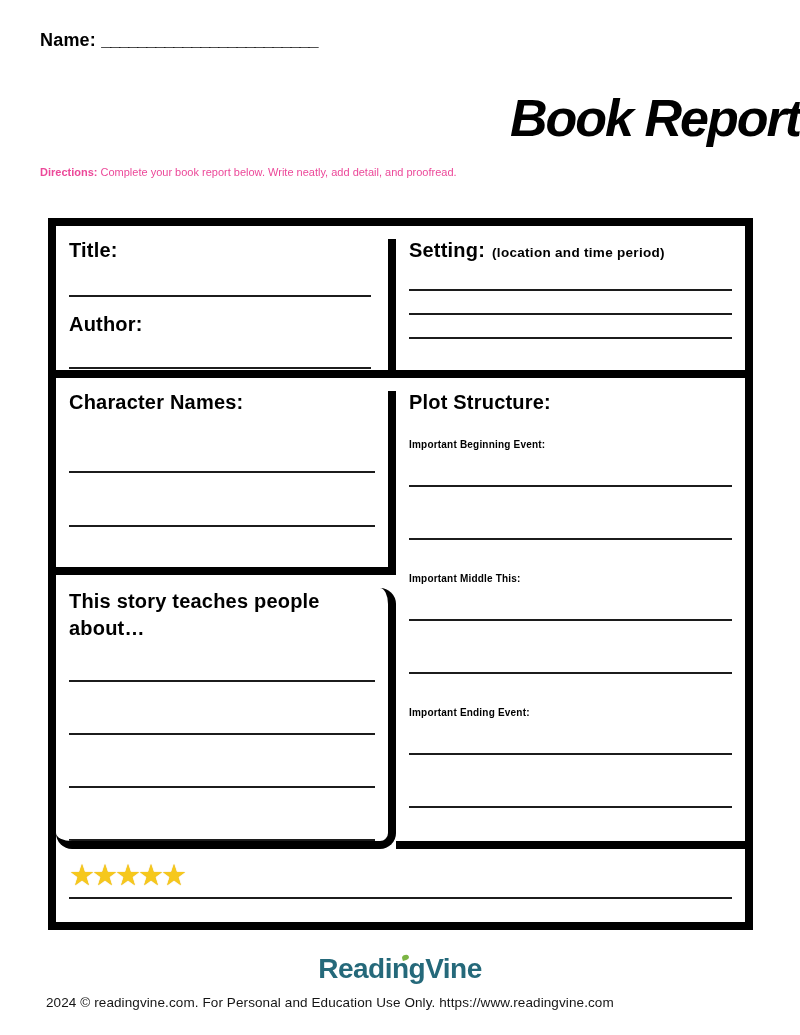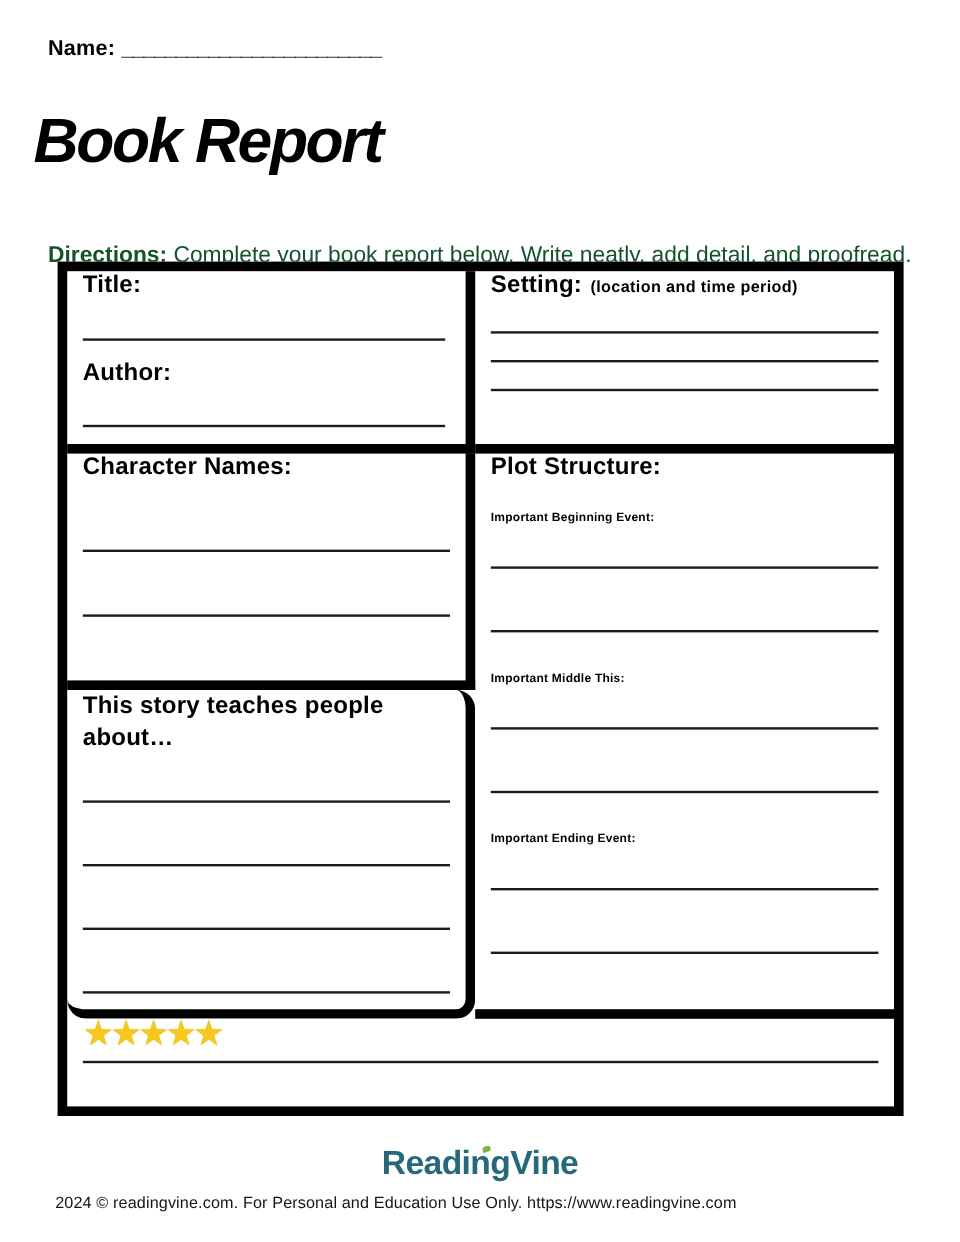--- a/index.html
+++ b/index.html
@@ -17,44 +17,44 @@
   .name-row {
     position: absolute; top: 30px; left: 40px;
     font-size: 18px; font-weight: bold; letter-spacing: 0.2px;
     white-space: nowrap;
   }
   .name-row .blank { font-weight: bold; letter-spacing: -1px; }
 
   
   .report-title {
     position: absolute; top: 88px; left: 0; width: 100%;
-    text-align: left;
+    text-align: right;
     font-size: 52px; font-weight: bold; font-style: italic;
     letter-spacing: -2px;
     padding-left: 28px;
   }
 
   
   .directions {
     position: absolute; top: 166px; left: 40px; width: 720px;
-    font-size: 19px; color: #14532d; margin-top: 36px;
+    font-size: 11px; color: #ec4899;
   }
   .directions .dir-label { font-weight: bold; }
 
   
   .report-table {
     position: absolute; top: 218px; left: 48px;
     width: 705px; height: 712px;
     border: 8px solid #000;
     display: grid;
     grid-template-columns: 340px 1fr;
     grid-template-rows: 152px 197px 274px 1fr;
     background: #fff;
   }
-  .cell { padding: 0 13px; overflow: hidden; }
+  .cell { padding: 0 13px; overflow: hidden; margin-top: 13px; }
   .b-r { border-right: 8px solid #000; }
   .b-b { border-bottom: 8px solid #000; }
   .c-title-author { grid-area: 1 / 1 / 2 / 2; }
   .c-setting      { grid-area: 1 / 2 / 2 / 3; }
   .c-characters   { grid-area: 2 / 1 / 3 / 2; }
   .c-plot         { grid-area: 2 / 2 / 4 / 3; }
   .c-teaches      { grid-area: 3 / 1 / 4 / 2; border-radius: 16px; }
   .c-rating       { grid-area: 4 / 1 / 5 / 3; }
 
   .label-lg { font-size: 20px; font-weight: bold; letter-spacing: 0.2px; }

